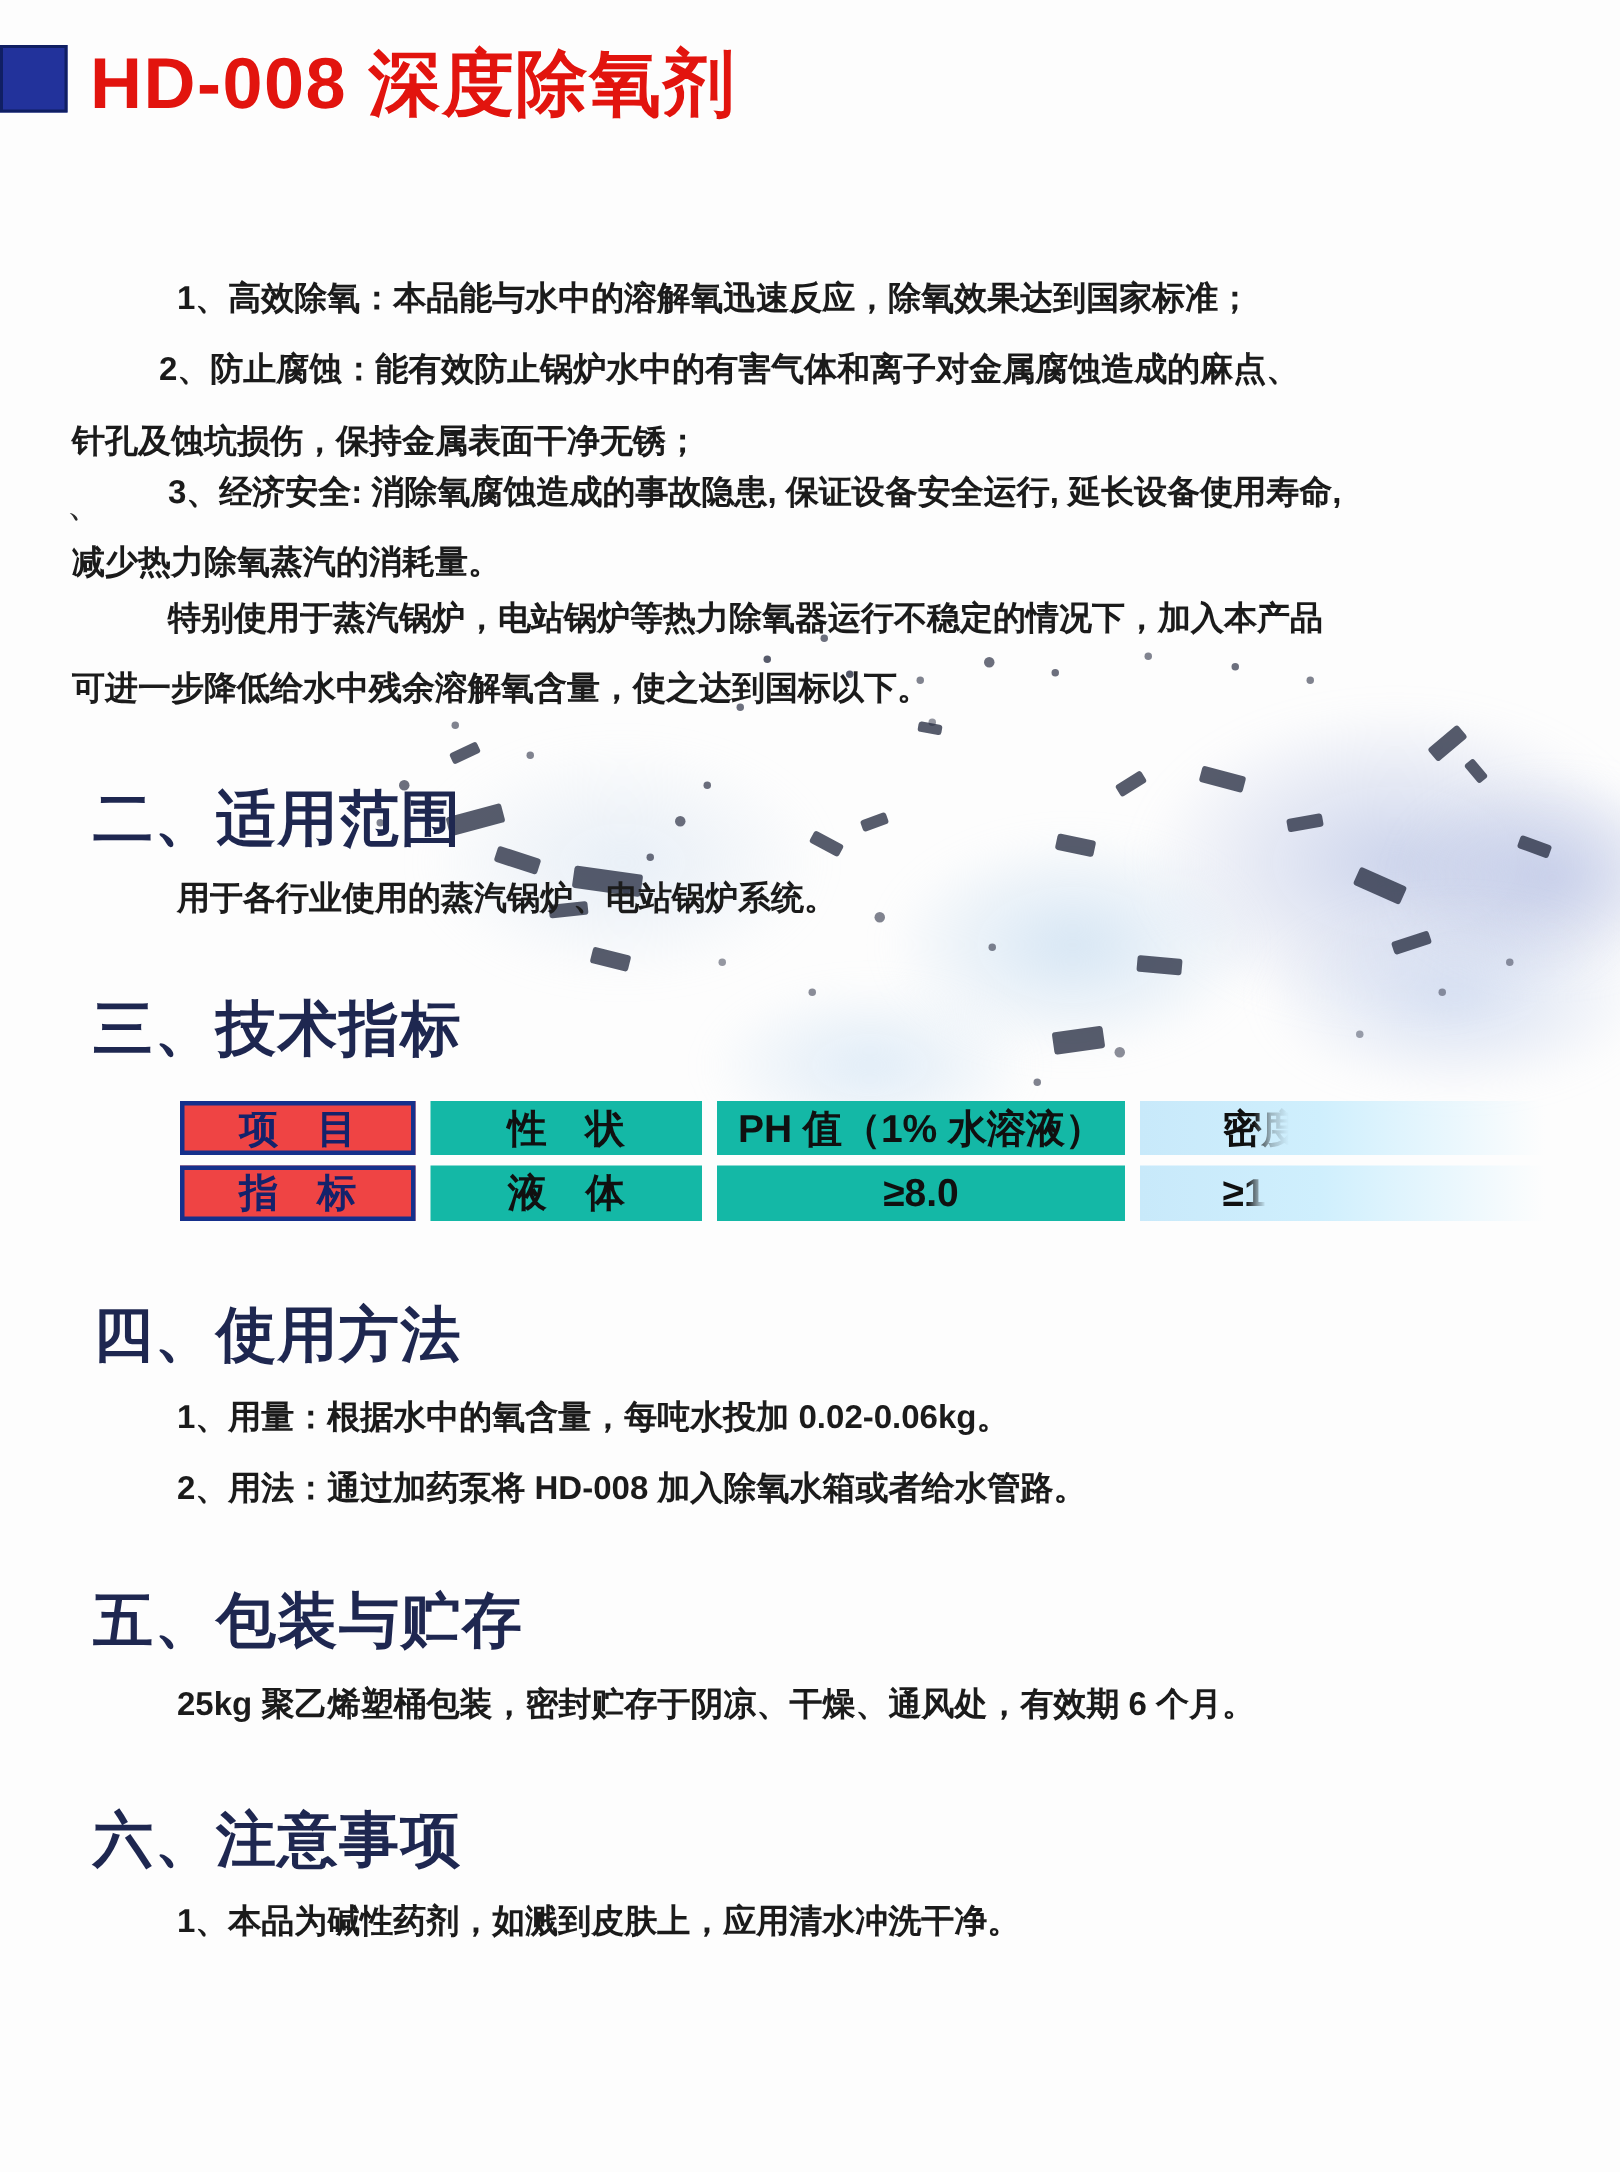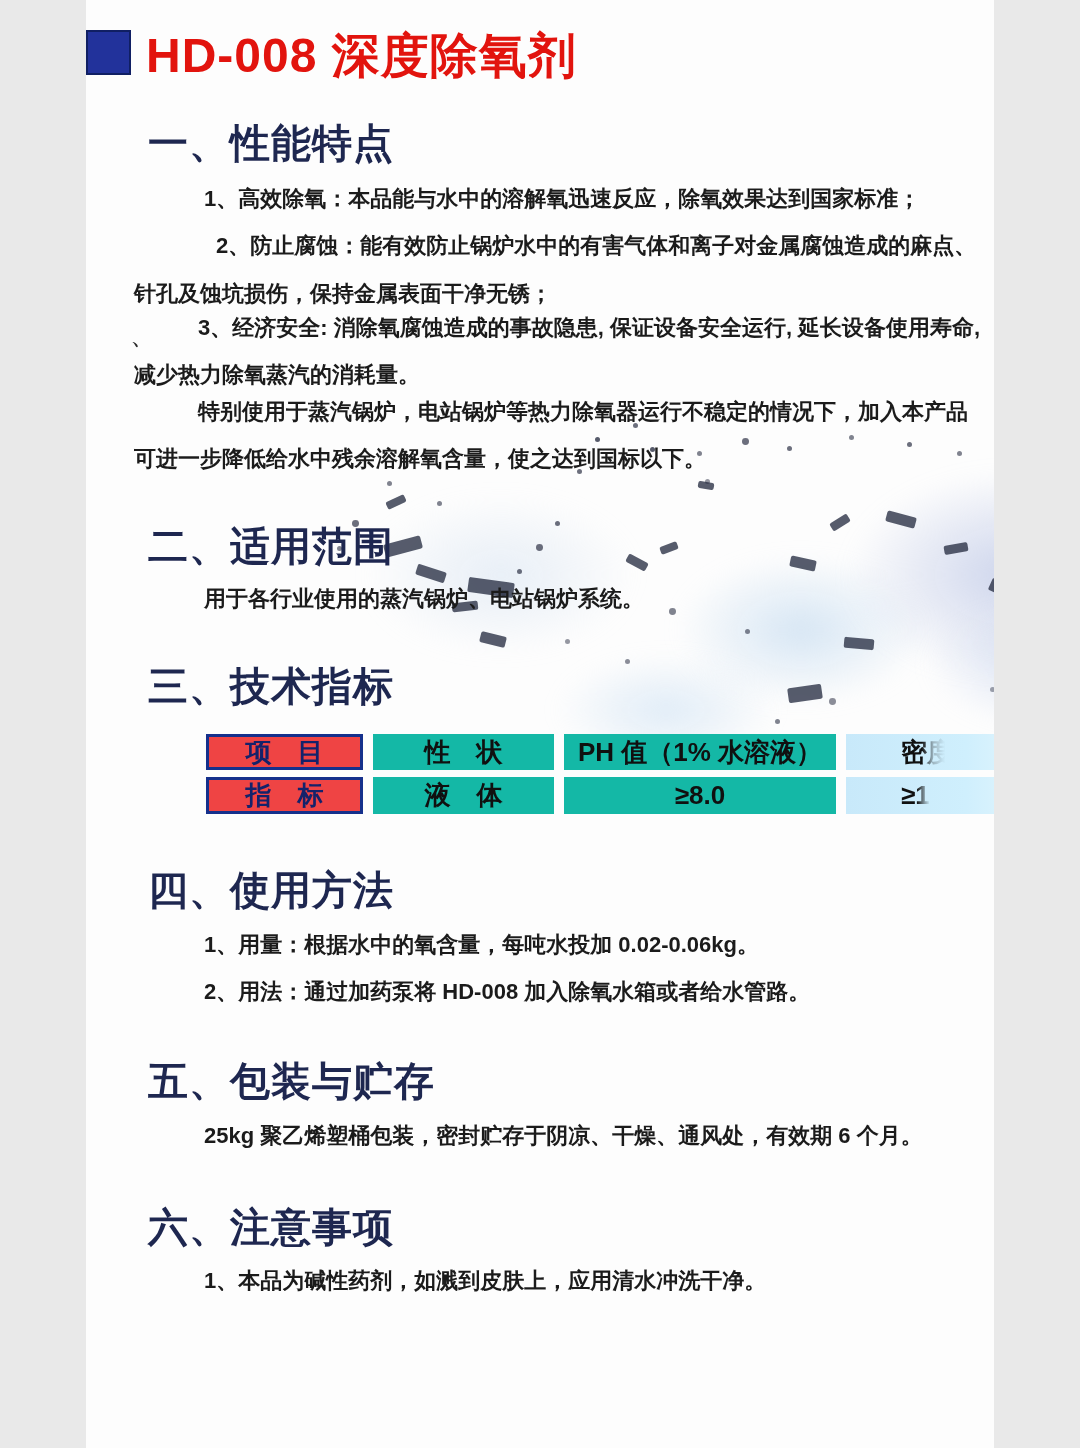--- a/index.html
+++ b/index.html
@@ -1,18 +1,18 @@
 <!DOCTYPE html>
 <html><head>
 <meta charset="utf-8">
 <style>
   html,body{margin:0;padding:0;background:#e9e9e9;}
   .page{
     position:relative;
-    width:908px;height:1448px;
+    width:1080px;height:1448px;
     margin:0 auto;
     background:#fdfdfd;
     overflow:hidden;
     font-family:"Liberation Sans","DejaVu Sans",sans-serif;
   }
   
   .title-square{
     position:absolute;left:0px;top:30px;width:45px;height:45px;
     background:#22329b;border:2px solid #101f63;box-sizing:border-box;
   }
@@ -123,23 +123,22 @@
     <div class="sm" style="left:952px;top:490px;width:26px;height:11px;transform:rotate(-40deg)"></div>
     <div class="sm" style="left:976px;top:510px;width:16px;height:8px;transform:rotate(50deg)"></div>
     <div class="sm" style="left:1012px;top:560px;width:22px;height:9px;transform:rotate(20deg)"></div>
     <div class="sm" style="left:612px;top:482px;width:16px;height:7px;transform:rotate(10deg)"></div>
     <div class="sm" style="left:300px;top:498px;width:20px;height:8px;transform:rotate(-25deg)"></div>
   </div>
 
   <span class="title-square"></span>
   <h1 class="page-title">HD-008 深度除氧剂</h1>
 
-  <h2 class="sec" style="top:122px">一、性能特点</h2>
   <p class="line" style="left:118px;top:186px">1、高效除氧：本品能与水中的溶解氧迅速反应，除氧效果达到国家标准；</p>
-  <p class="line" style="left:130px;top:233px">2、防止腐蚀：能有效防止锅炉水中的有害气体和离子对金属腐蚀造成的麻点、</p>
+  <p class="line" style="left:106px;top:233px">2、防止腐蚀：能有效防止锅炉水中的有害气体和离子对金属腐蚀造成的麻点、</p>
   <p class="line" style="left:48px;top:281px">针孔及蚀坑损伤，保持金属表面干净无锈；</p>
   <p class="stray">、</p>
   <p class="line" style="left:112px;top:315px">3、经济安全: 消除氧腐蚀造成的事故隐患, 保证设备安全运行, 延长设备使用寿命,</p>
   <p class="line" style="left:48px;top:362px">减少热力除氧蒸汽的消耗量。</p>
   <p class="line" style="left:112px;top:399px">特别使用于蒸汽锅炉，电站锅炉等热力除氧器运行不稳定的情况下，加入本产品</p>
   <p class="line" style="left:48px;top:446px">可进一步降低给水中残余溶解氧含量，使之达到国标以下。</p>
 
   <h2 class="sec" style="top:525px">二、适用范围</h2>
   <p class="line" style="left:118px;top:586px">用于各行业使用的蒸汽锅炉、电站锅炉系统。</p>
 

